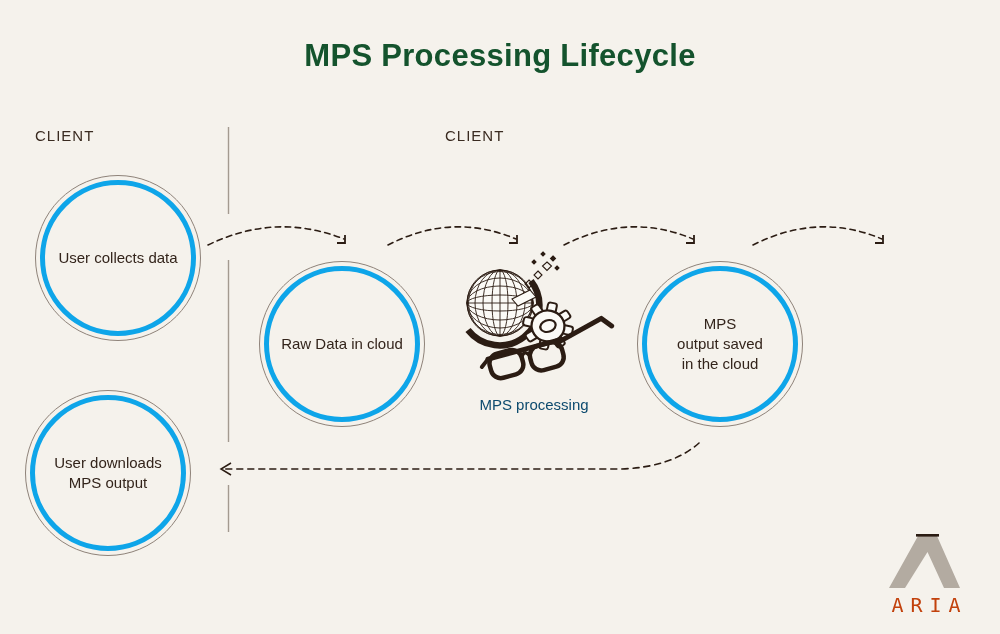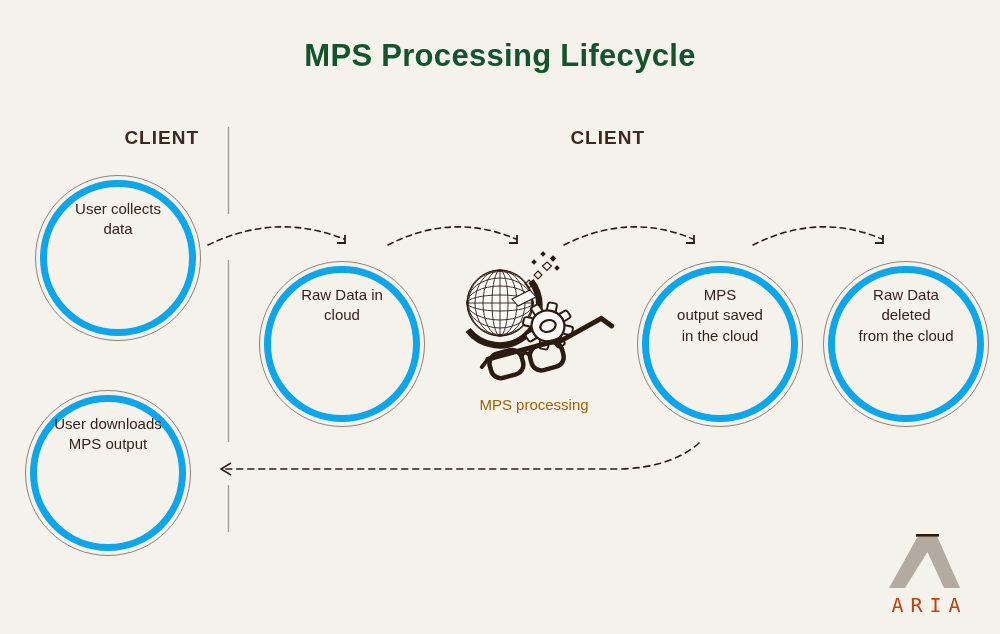--- a/index.html
+++ b/index.html
@@ -6,46 +6,45 @@
   .canvas{
     position:relative;width:1000px;height:634px;overflow:hidden;
     background:#f5f2ec;font-family:"Liberation Sans","DejaVu Sans",sans-serif;
     color:#30211a;
   }
   .title{
     position:absolute;left:0;top:38px;width:1000px;text-align:center;
     font-size:31px;font-weight:700;letter-spacing:.3px;color:#14532d;
   }
   .zone-label{
-    position:absolute;top:127px;font-size:19px;letter-spacing:1px;color:#3a2b21;
-    text-align:right;
-    font-weight:bold;
+    position:absolute;top:127px;font-size:15px;letter-spacing:1px;color:#3a2b21;
+    text-align:left;
   }
   .zone-label.client{left:35px;width:164px;}
   .zone-label.cloud{left:445px;width:200px;}
   .node{
     position:absolute;width:164px;height:164px;border-radius:50%;
     border:1px solid #8e8279;background:transparent;
   }
   .node .inner{
-    position:absolute;inset:4px;border-radius:50%;border:7px solid #0ea5e9;
-    display:flex;align-items:flex-start;justify-content:center;text-align:center;
+    position:absolute;inset:4px;border-radius:50%;border:5px solid #0ea5e9;
+    display:flex;align-items:center;justify-content:center;text-align:center;
     padding:12px;
   }
   .node .label{
     font-size:15px;line-height:1.35;color:#33241b;white-space:pre-line;
   }
   .node.n-collect{left:35px;top:175px;}
   .node.n-raw{left:259px;top:261px;text-decoration:underline;}
   .node.n-saved{left:637px;top:261px;}
   .node.n-deleted{left:823px;top:261px;}
   .node.n-download{left:25px;top:390px;}
   .caption{
     position:absolute;left:444px;top:396px;width:180px;text-align:center;
-    font-size:15px;color:#a16207;
+    font-size:15px;color:#0c4a6e;
   }
   .overlay{position:absolute;left:0;top:0;pointer-events:none;}
   .logo{
     position:absolute;left:880px;top:523px;width:100px;height:98px;
   }
   .logo-text{
     position:absolute;left:0;top:70px;width:92px;text-align:center;
     font-family:"DejaVu Sans Mono","Liberation Mono",monospace;
     font-size:20px;letter-spacing:7px;color:#c2410c;text-indent:7px;
   }
@@ -73,26 +72,20 @@
   </div>
 
   <div class="node n-saved">
     <div class="inner">
       <span class="label">MPS
 output saved
 in the cloud</span>
     </div>
   </div>
 
-  <div class="node n-deleted">
-    <div class="inner">
-      <span class="label">Raw Data deleted
-from the cloud</span>
-    </div>
-  </div>
 
   <div class="node n-download">
     <div class="inner">
       <span class="label">User downloads
 MPS output</span>
     </div>
   </div>
 
   <div class="caption">MPS processing</div>
 

